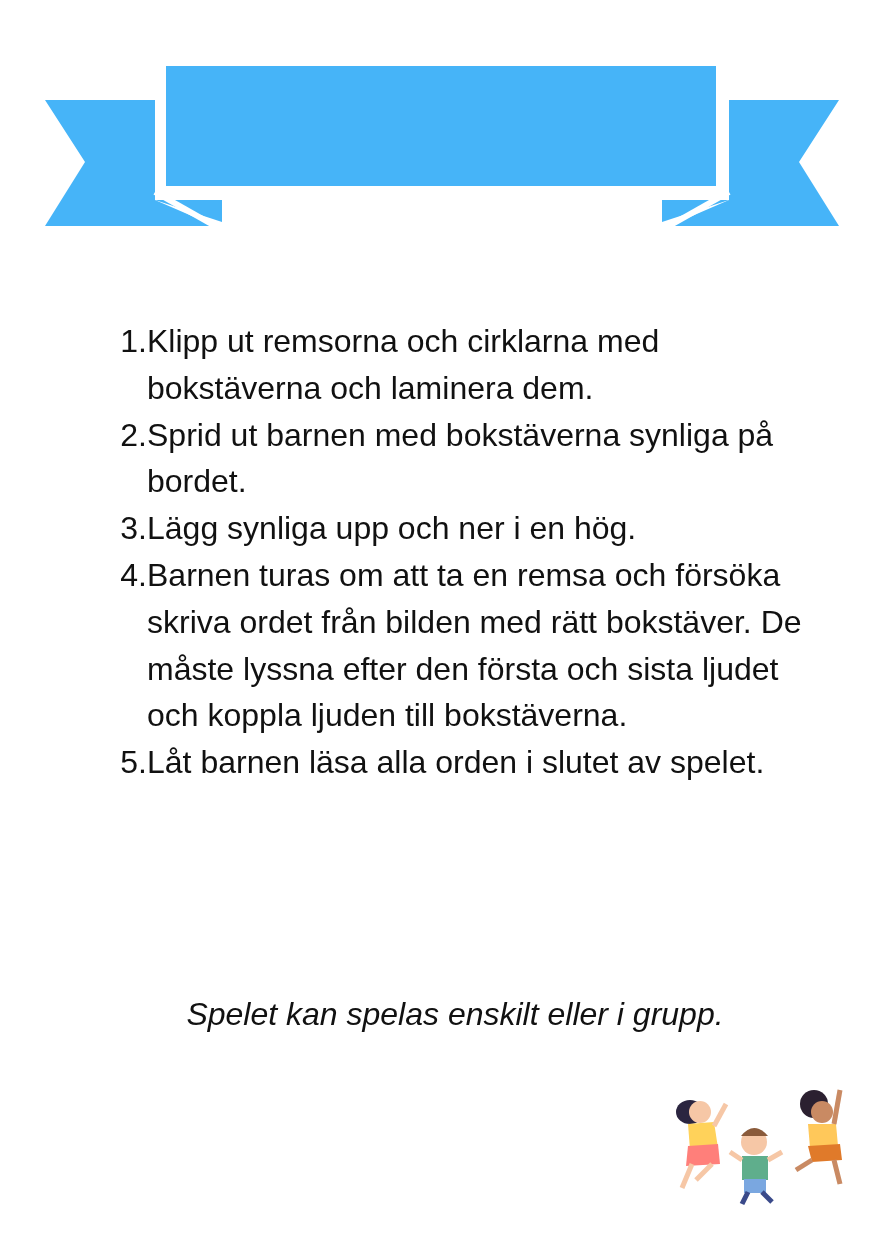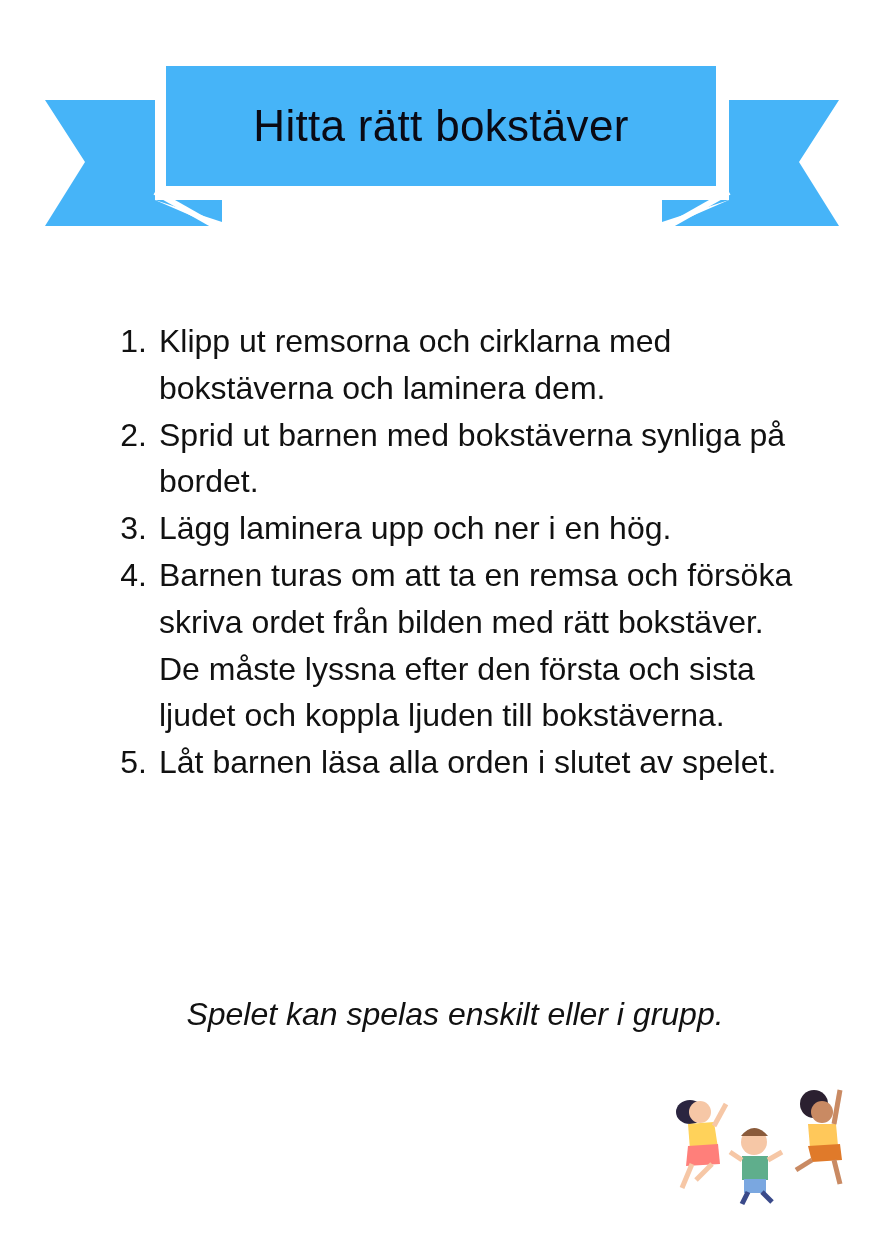--- a/index.html
+++ b/index.html
@@ -9,21 +9,21 @@
   .banner { position: absolute; left: 0; top: 0; width: 884px; height: 240px; }
   .banner svg { position: absolute; left: 0; top: 0; }
   .banner-title { position: absolute; left: 166px; top: 66px; width: 550px; height: 120px;
                   display: flex; align-items: center; justify-content: center;
                   font-size: 44px; color: #0a0a14; letter-spacing: 0.3px; }
 
   .instructions { position: absolute; left: 110px; top: 318px; width: 700px;
                   list-style: none; margin: 0; padding: 0; }
   .instructions li { display: flex; font-size: 32px; line-height: 46.8px; }
   .instructions .num { width: 37px; flex: 0 0 37px; text-align: right; }
-  .instructions .text { flex: 1; padding-left: 0; margin-left: 12px; }
+  .instructions .text { flex: 1; padding-left: 0; }
 
   .footnote { position: absolute; left: 0; top: 996px; width: 910px; text-align: center;
               font-size: 32px; font-style: italic; color: #111111; }
 
   .kids { position: absolute; left: 662px; top: 1082px; width: 190px; height: 130px; }
 </style>
 </head>
 <body>
 
 <div class="banner">
@@ -35,35 +35,34 @@
 
     <polygon points="839,100 729,100 729,200 669,226 839,226 799,162" fill="#46b4f8"></polygon>
     <polygon points="729,200 662,200 662,222" fill="#46b4f8"></polygon>
 
     <polyline points="155,192 215,226" stroke="#ffffff" stroke-width="6" fill="none"></polyline>
     <polyline points="729,192 669,226" stroke="#ffffff" stroke-width="6" fill="none"></polyline>
 
     <rect x="160" y="60" width="562" height="132" fill="#ffffff"></rect>
     <rect x="166" y="66" width="550" height="120" fill="#46b4f8"></rect>
   </svg>
-  <div class="banner-title">Hitta rätt bokstäver</div>
 </div>
 
 <ol class="instructions">
   <li>
     <span class="num">1.</span>
     <span class="text">Klipp ut remsorna och cirklarna med bokstäverna och laminera dem.</span>
   </li>
   <li>
     <span class="num">2.</span>
     <span class="text">Sprid ut barnen med bokstäverna synliga på bordet.</span>
   </li>
   <li>
     <span class="num">3.</span>
-    <span class="text">Lägg laminera upp och ner i en hög.</span>
+    <span class="text">Lägg synliga upp och ner i en hög.</span>
   </li>
   <li>
     <span class="num">4.</span>
     <span class="text">Barnen turas om att ta en remsa och försöka skriva ordet från bilden med rätt bokstäver. De måste lyssna efter den första och sista ljudet och koppla ljuden till bokstäverna.</span>
   </li>
   <li>
     <span class="num">5.</span>
     <span class="text">Låt barnen läsa alla orden i slutet av spelet.</span>
   </li>
 </ol>

